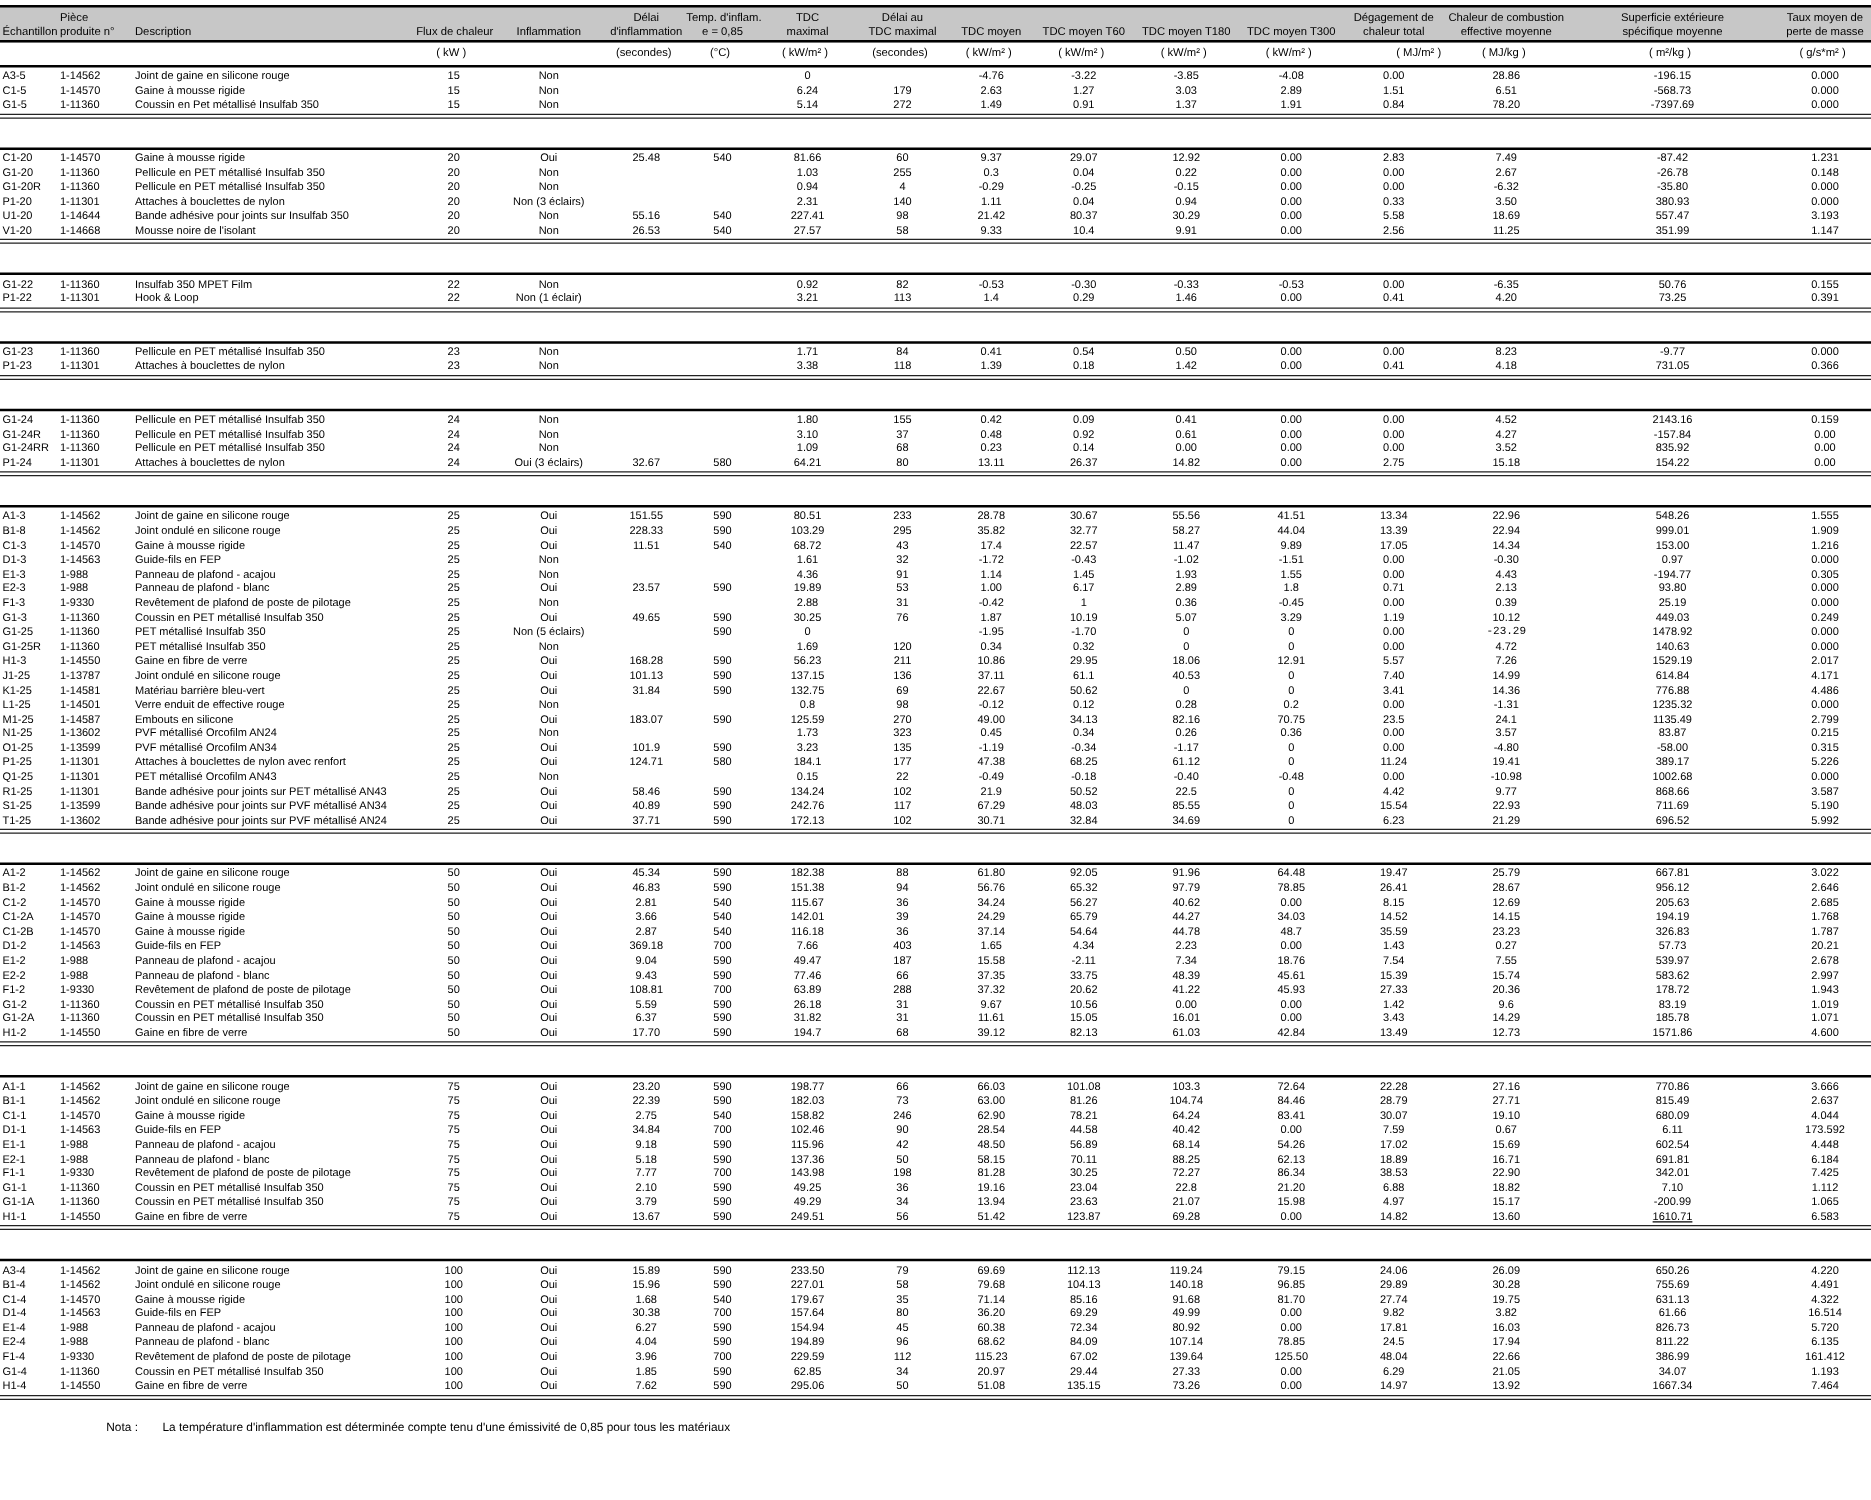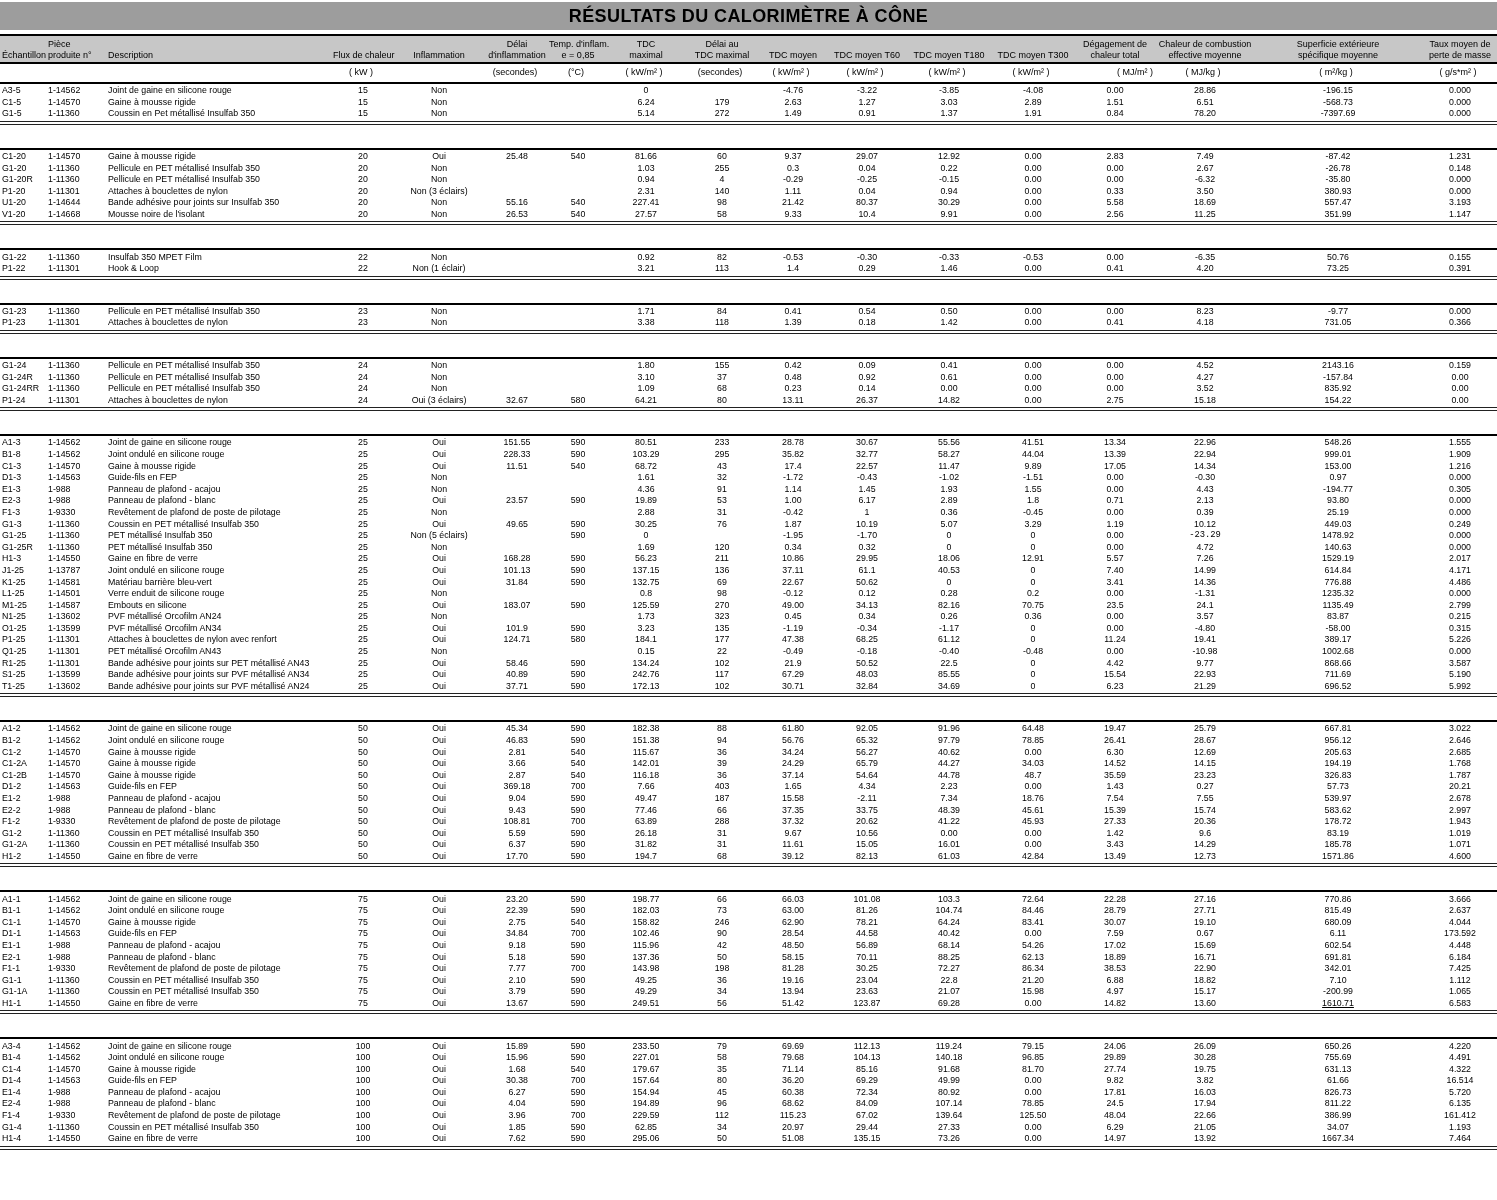--- a/index.html
+++ b/index.html
@@ -33,23 +33,20 @@
   .cell.c0,.cell.c1,.cell.c2{text-align:left;}
   .cell.c0{padding-left:2px;}
   .nota{display:flex;margin-top:17px;font-size:9.5px;padding-left:85px;}
   .nota-label{width:45px;flex:0 0 auto;}
 </style>
 </head>
 <body>
 
 <div class="page">
 
-  <div class="title-bar">
-    <span>RÉSULTATS DU CALORIMÈTRE À CÔNE</span>
-  </div>
 
 
   <div id="header-band" class="header-band">
       <div class="hcell c0" style="width: 46px;">
         <div class="hl">&nbsp;</div>
         <div class="hl">Échantillon</div>
       </div>
       <div class="hcell c1" style="width: 60px;">
         <div class="hl">Pièce</div>
         <div class="hl">produite n°</div>
@@ -714,21 +711,21 @@
           <div class="cell c11" style="width: 84px;">0</div>
           <div class="cell c12" style="width: 84px;">0</div>
           <div class="cell c13" style="width: 80px;">3.41</div>
           <div class="cell c14" style="width: 100px;">14.36</div>
           <div class="cell c15" style="width: 166px;">776.88</div>
           <div class="cell c16" style="width: 78px;">4.486</div>
         </div>
         <div class="row">
           <div class="cell c0" style="width: 46px;">L1-25</div>
           <div class="cell c1" style="width: 60px;">1-14501</div>
-          <div class="cell c2" style="width: 225px;">Verre enduit de silicone rouge</div>
+          <div class="cell c2" style="width: 225px;">Verre enduit de effective rouge</div>
           <div class="cell c3" style="width: 60px;">25</div>
           <div class="cell c4" style="width: 92px;">Non</div>
           <div class="cell c5" style="width: 64px;"></div>
           <div class="cell c6" style="width: 58px;"></div>
           <div class="cell c7" style="width: 78px;">0.8</div>
           <div class="cell c8" style="width: 74px;">98</div>
           <div class="cell c9" style="width: 68px;">-0.12</div>
           <div class="cell c10" style="width: 80px;">0.12</div>
           <div class="cell c11" style="width: 84px;">0.28</div>
           <div class="cell c12" style="width: 84px;">0.2</div>
@@ -936,21 +933,21 @@
           <div class="cell c3" style="width: 60px;">50</div>
           <div class="cell c4" style="width: 92px;">Oui</div>
           <div class="cell c5" style="width: 64px;">2.81</div>
           <div class="cell c6" style="width: 58px;">540</div>
           <div class="cell c7" style="width: 78px;">115.67</div>
           <div class="cell c8" style="width: 74px;">36</div>
           <div class="cell c9" style="width: 68px;">34.24</div>
           <div class="cell c10" style="width: 80px;">56.27</div>
           <div class="cell c11" style="width: 84px;">40.62</div>
           <div class="cell c12" style="width: 84px;">0.00</div>
-          <div class="cell c13" style="width: 80px;">6.30</div>
+          <div class="cell c13" style="width: 80px;">8.15</div>
           <div class="cell c14" style="width: 100px;">12.69</div>
           <div class="cell c15" style="width: 166px;">205.63</div>
           <div class="cell c16" style="width: 78px;">2.685</div>
         </div>
         <div class="row">
           <div class="cell c0" style="width: 46px;">C1-2A</div>
           <div class="cell c1" style="width: 60px;">1-14570</div>
           <div class="cell c2" style="width: 225px;">Gaine à mousse rigide</div>
           <div class="cell c3" style="width: 60px;">50</div>
           <div class="cell c4" style="width: 92px;">Oui</div>
@@ -1480,14 +1477,18 @@
           <div class="cell c11" style="width: 84px;">73.26</div>
           <div class="cell c12" style="width: 84px;">0.00</div>
           <div class="cell c13" style="width: 80px;">14.97</div>
           <div class="cell c14" style="width: 100px;">13.92</div>
           <div class="cell c15" style="width: 166px;">1667.34</div>
           <div class="cell c16" style="width: 78px;">7.464</div>
         </div>
       </div>
     </div>
 
+  <div class="nota">
+    <span class="nota-label">Nota :</span>
+    <span>La température d'inflammation est déterminée compte tenu d'une émissivité de 0,85 pour tous les matériaux</span>
+  </div>
 
 </div>
 
 </body></html>

